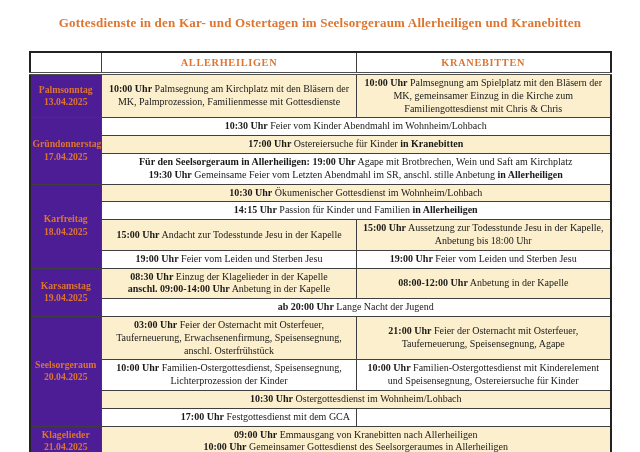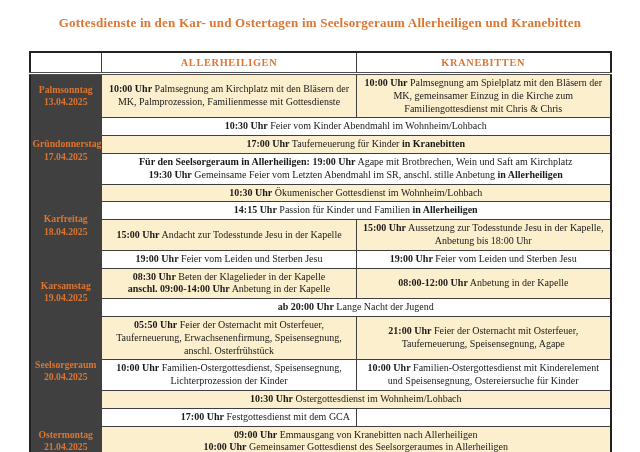--- a/index.html
+++ b/index.html
@@ -32,21 +32,21 @@
     font-size:10px;line-height:1.28;
   }
   td.hd{
     color:var(--accent);font-weight:bold;font-size:10.3px;
     letter-spacing:.7px;height:15px;
     border-bottom:3px double #4F4F4F;
     background:#fff;
   }
   td.dc{
     color:var(--accent);font-weight:bold;font-size:9.7px;line-height:1.3;
-    background:#404040;padding:1px 2px;
+    background:#4c1d95;padding:1px 2px;
   }
   td.cream{background:var(--highlight);}
   td.left{text-align:right;padding-left:14px;}
   .b{font-weight:bold;}
   .line{display:block;}
 </style>
 </head>
 <body>
 
 <div class="page">
@@ -84,21 +84,21 @@
       <td class="dc" rowspan="3">
         <span class="line">Gründonnerstag</span>
         <span class="line">17.04.2025</span>
       </td>
       <td colspan="2">
         <span class="line"><span class="b">10:30 Uhr</span><span> Feier vom Kinder Abendmahl im Wohnheim/Lohbach</span></span>
       </td>
     </tr>
     <tr>
       <td colspan="2" class="cream">
-        <span class="line"><span class="b">17:00 Uhr</span><span> Tauferneuerung für Kinder </span><span class="b">in Kranebitten</span></span>
+        <span class="line"><span class="b">17:00 Uhr</span><span> Ostereiersuche für Kinder </span><span class="b">in Kranebitten</span></span>
       </td>
     </tr>
     <tr>
       <td colspan="2">
         <span class="line"><span class="b">Für den Seelsorgeraum in Allerheiligen: 19:00 Uhr</span><span> Agape mit Brotbrechen, Wein und Saft am Kirchplatz</span></span>
         <span class="line"><span class="b">19:30 Uhr</span><span> Gemeinsame Feier vom Letzten Abendmahl im SR, anschl. stille Anbetung </span><span class="b">in Allerheiligen</span></span>
       </td>
     </tr>
 
     <tr>
@@ -131,40 +131,40 @@
         <span class="line"><span class="b">19:00 Uhr</span><span> Feier vom Leiden und Sterben Jesu</span></span>
       </td>
     </tr>
 
     <tr>
       <td class="dc" rowspan="2">
         <span class="line">Karsamstag</span>
         <span class="line">19.04.2025</span>
       </td>
       <td class="cream">
-        <span class="line"><span class="b">08:30 Uhr</span><span> Beten der Klagelieder in der Kapelle</span></span>
+        <span class="line"><span class="b">08:30 Uhr</span><span> Einzug der Klagelieder in der Kapelle</span></span>
         <span class="line"><span class="b">anschl. 09:00-14:00 Uhr</span><span> Anbetung in der Kapelle</span></span>
       </td>
       <td class="cream">
         <span class="line"><span class="b">08:00-12:00 Uhr</span><span> Anbetung in der Kapelle</span></span>
       </td>
     </tr>
     <tr>
       <td colspan="2">
         <span class="line"><span class="b">ab 20:00 Uhr</span><span> Lange Nacht der Jugend</span></span>
       </td>
     </tr>
 
     <tr>
       <td class="dc" rowspan="4">
         <span class="line">Seelsorgeraum</span>
         <span class="line">20.04.2025</span>
       </td>
       <td class="cream">
-        <span class="line"><span class="b">05:50 Uhr</span><span> Feier der Osternacht mit Osterfeuer, Tauferneuerung, Erwachsenenfirmung, Speisensegnung, anschl. Osterfrühstück</span></span>
+        <span class="line"><span class="b">03:00 Uhr</span><span> Feier der Osternacht mit Osterfeuer, Tauferneuerung, Erwachsenenfirmung, Speisensegnung, anschl. Osterfrühstück</span></span>
       </td>
       <td class="cream">
         <span class="line"><span class="b">21:00 Uhr</span><span> Feier der Osternacht mit Osterfeuer, Tauferneuerung, Speisensegnung, Agape</span></span>
       </td>
     </tr>
     <tr>
       <td>
         <span class="line"><span class="b">10:00 Uhr</span><span> Familien-Ostergottesdienst, Speisensegnung, Lichterprozession der Kinder</span></span>
       </td>
       <td>
@@ -178,21 +178,21 @@
     </tr>
     <tr>
       <td class="left">
         <span class="line"><span class="b">17:00 Uhr</span><span> Festgottesdienst mit dem GCA</span></span>
       </td>
       <td></td>
     </tr>
 
     <tr>
       <td class="dc">
-        <span class="line">Ostermontag</span>
+        <span class="line">Klagelieder</span>
         <span class="line">21.04.2025</span>
       </td>
       <td colspan="2" class="cream">
         <span class="line"><span class="b">09:00 Uhr</span><span> Emmausgang von Kranebitten nach Allerheiligen</span></span>
         <span class="line"><span class="b">10:00 Uhr</span><span> Gemeinsamer Gottesdienst des Seelsorgeraumes in Allerheiligen</span></span>
       </td>
     </tr>
 
   </tbody>
     </table>

